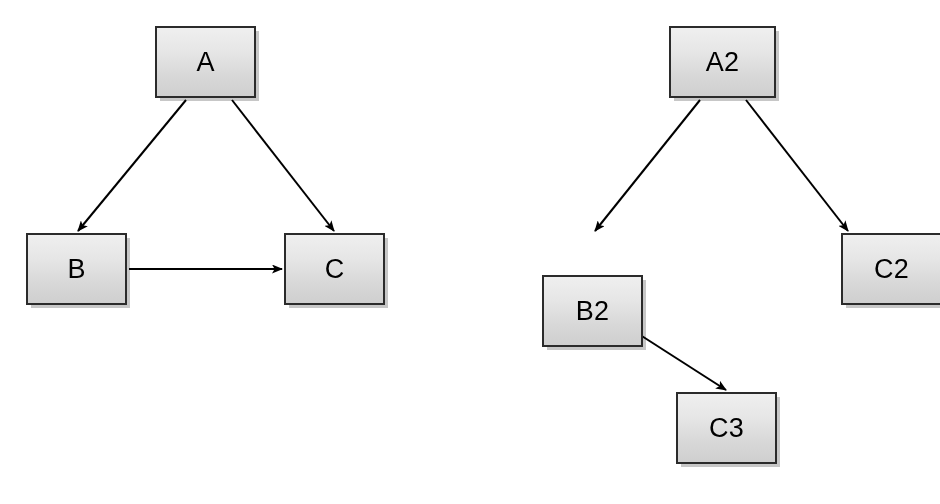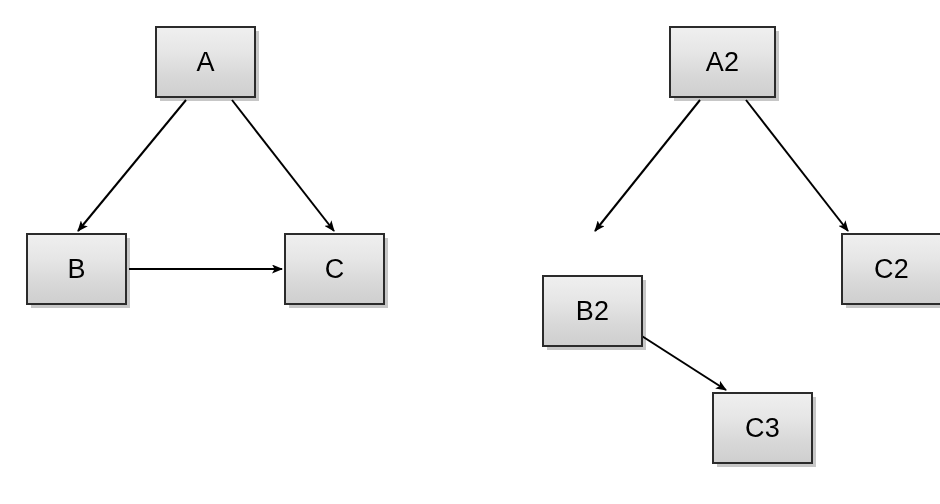--- a/index.html
+++ b/index.html
@@ -81,18 +81,18 @@
       </div>
       <div class="node" style="left: 669px; top: 26px; width: 107px; height: 72px;">
         <span class="node-label">A2</span>
       </div>
       <div class="node" style="left: 542px; top: 233px; width: 101px; height: 72px; margin-top: 42px;">
         <span class="node-label">B2</span>
       </div>
       <div class="node" style="left: 798px; top: 233px; width: 101px; height: 72px; margin-left: 43px;">
         <span class="node-label">C2</span>
       </div>
-      <div class="node" style="left: 676px; top: 392px; width: 101px; height: 72px; margin-left: 36px;">
+      <div class="node" style="left: 676px; top: 392px; width: 101px; height: 72px;">
         <span class="node-label">C3</span>
       </div>
     </div>
 
 </div>
 
 </body></html>

